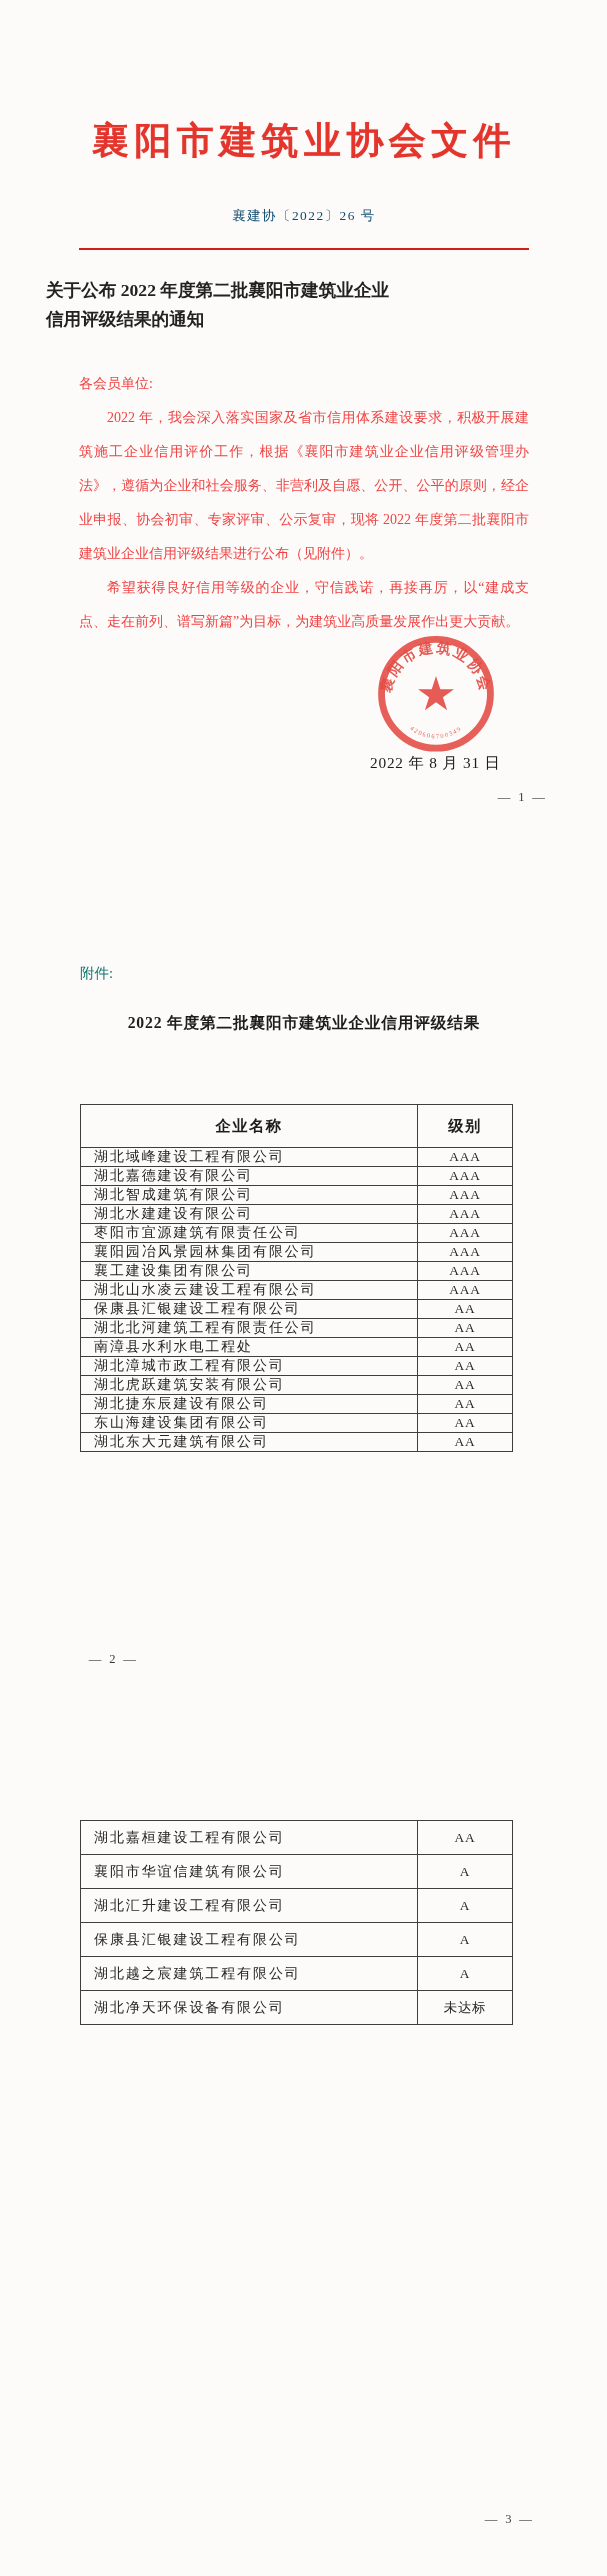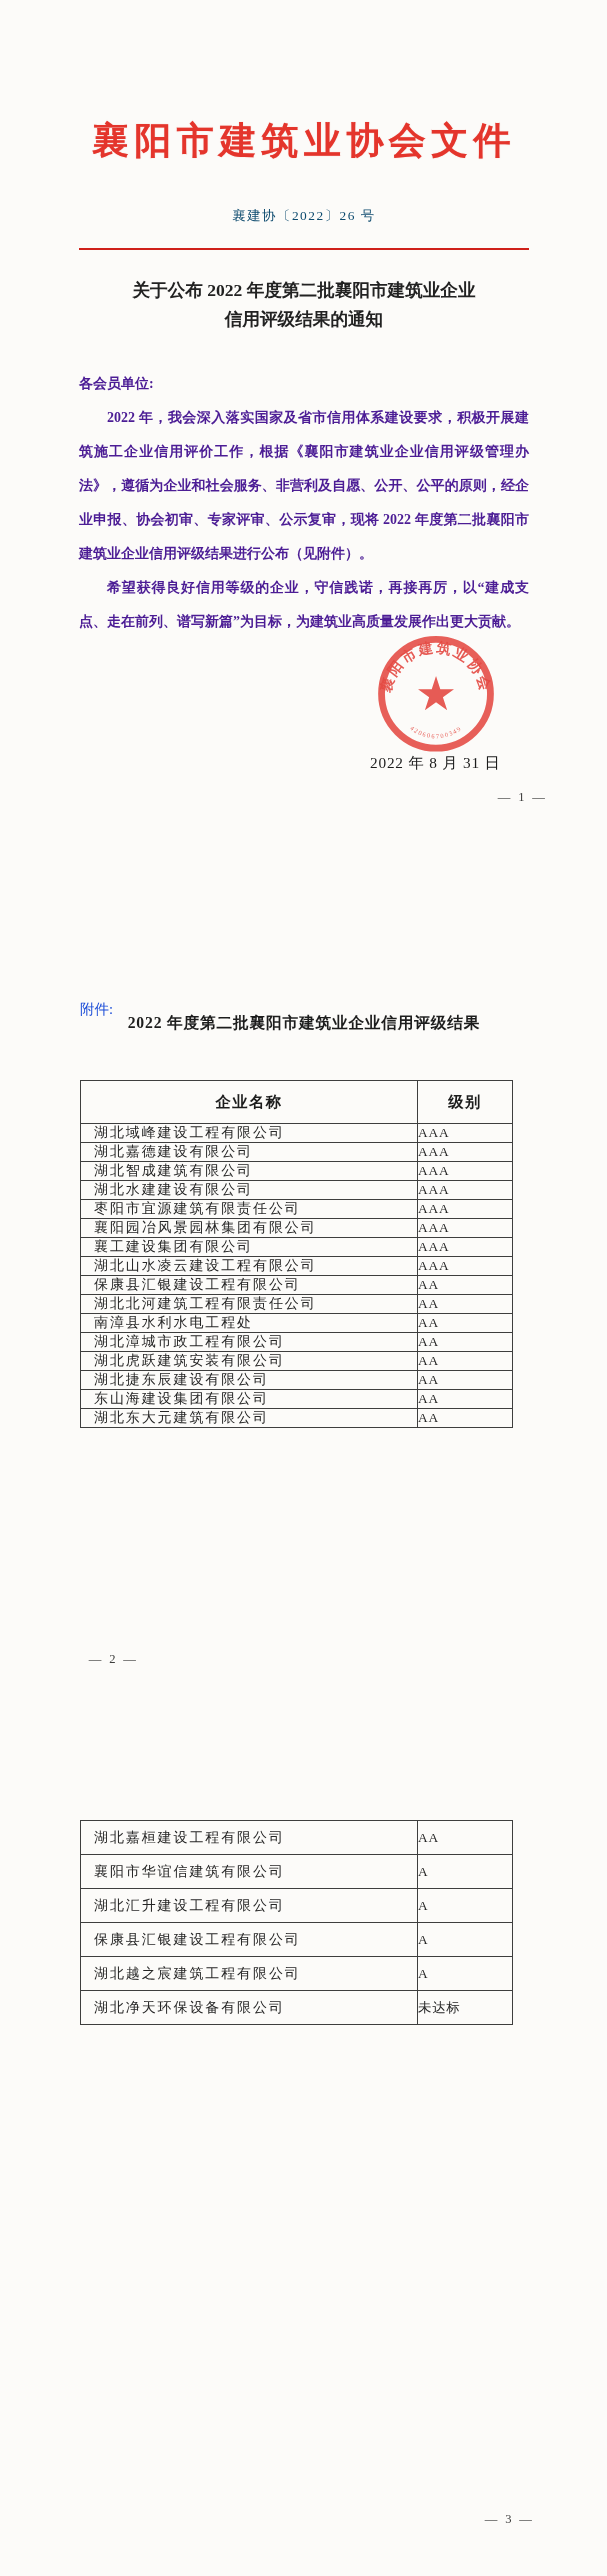--- a/index.html
+++ b/index.html
@@ -32,34 +32,33 @@
     color: #0c4a6e;
   }
   .red-rule {
     position: absolute;
     top: 248px; left: 79px; width: 450px; height: 2.3px;
     background: #cf201a;
   }
   .doc-title {
     position: absolute;
     top: 276px; left: 46px; width: 516px;
-    text-align: center;
+    text-align: left;
     font-size: 17.6px;
     font-weight: bold;
     line-height: 29px;
     color: #222;
   }
   .body-text {
     position: absolute;
     top: 367px; left: 79px; width: 450px;
     font-size: 14px;
     line-height: 34px;
     text-align: justify;
-    color: #4c1d95;
-    font-weight: bold;
+    color: #ef4444;
   }
   .body-text p.indent { text-indent: 2em; }
   .seal {
     position: absolute;
     top: 634px; left: 375px;
     width: 122px; height: 121px;
     opacity: 0.92;
   }
   .date-line {
     position: absolute;
@@ -76,40 +75,39 @@
     letter-spacing: 2.3px;
     color: #3c3c3c;
   }
   .pm-1 { top: 790px; left: 484px; width: 77px; text-align: center; }
   .pm-2 { top: 1652px; left: 75px;  width: 77px; text-align: center; }
   .pm-3 { top: 2512px; left: 471px; width: 77px; text-align: center; }
   .attachment-label {
     position: absolute;
     top: 964px; left: 80px;
     font-size: 14.5px;
-    color: #1d4ed8;
-    margin-top: 36px;
+    color: #0f766e;
   }
   .table-title {
     position: absolute;
     top: 1013px; left: 46px; width: 516px;
     text-align: center;
     font-size: 15.7px;
     font-weight: bold;
     letter-spacing: 0.8px;
     color: #1d1d1d;
   }
   table.rating {
     position: absolute;
     left: 80px; width: 433px;
     border-collapse: collapse;
     table-layout: fixed;
     background: transparent;
   }
-  .t1 { top: 1080px; }
+  .t1 { top: 1104px; }
   .t2 { top: 1820px; }
   table.rating th, table.rating td {
     border: 0.8px solid #3e3e3e;
     overflow: hidden;
     white-space: nowrap;
   }
   table.rating { border: 1.5px solid #2e2e2e; }
   table.rating col.c-name  { width: 78%; }
   table.rating col.c-level { width: 22%; }
   table.rating th {
@@ -123,20 +121,21 @@
   .t1 td { height: 18px; }
   .t2 td { height: 34px; }
   td.company {
     padding-left: 13px;
     font-size: 14px;
     letter-spacing: 1.9px;
     color: #262626;
     text-align: left;
   }
   td.level {
+    text-align: center;
     font-size: 13.4px;
     letter-spacing: 0.8px;
     color: #262626;
   }
 </style>
 </head>
 <body>
 
 <div class="page">
 

